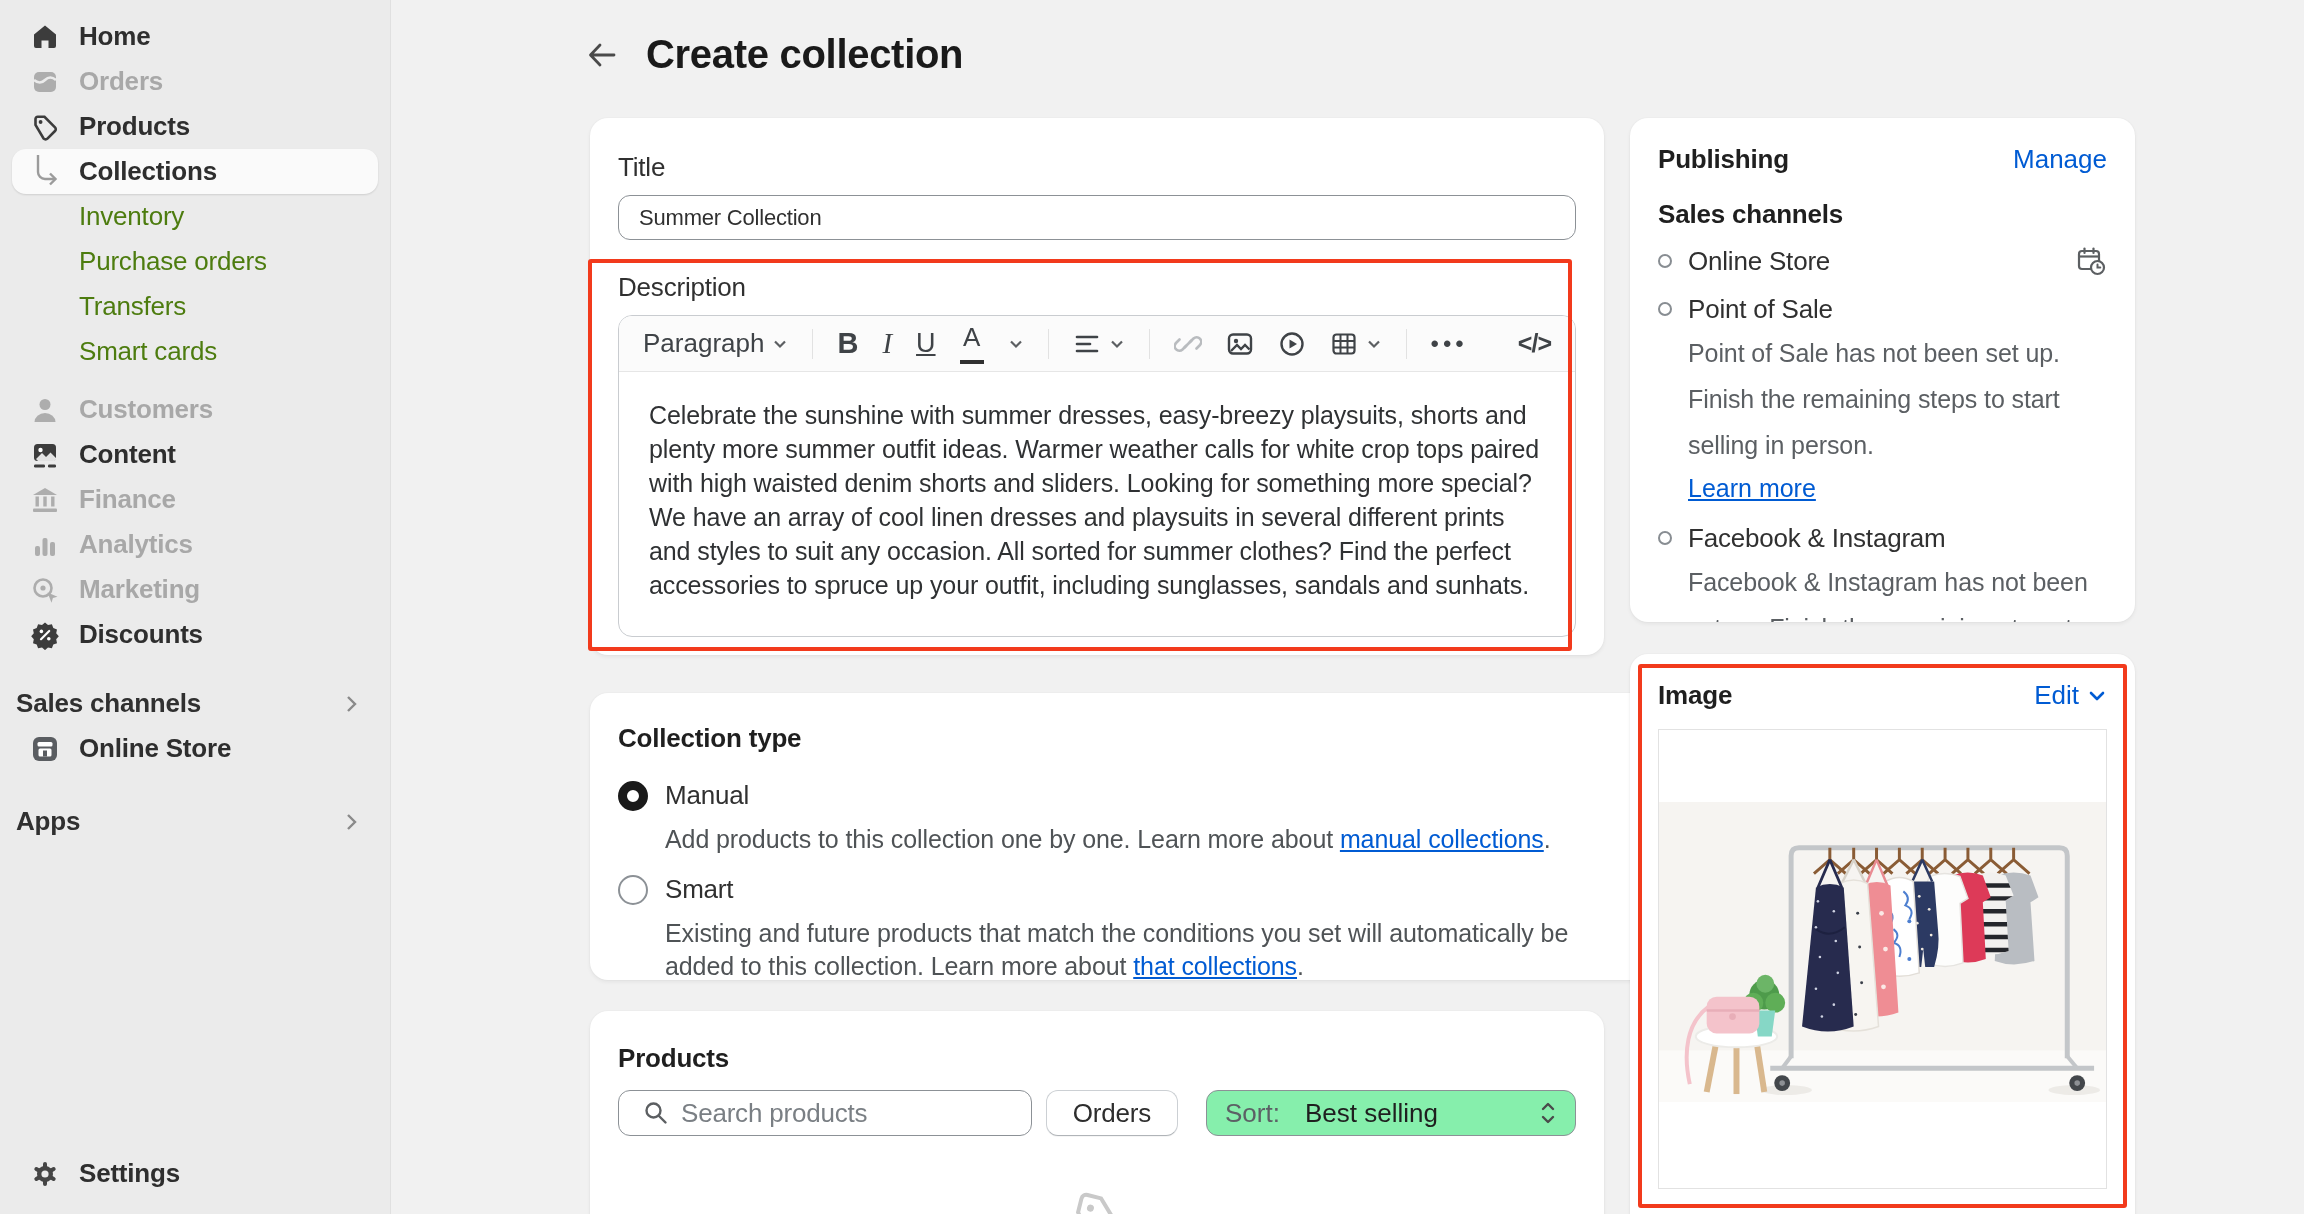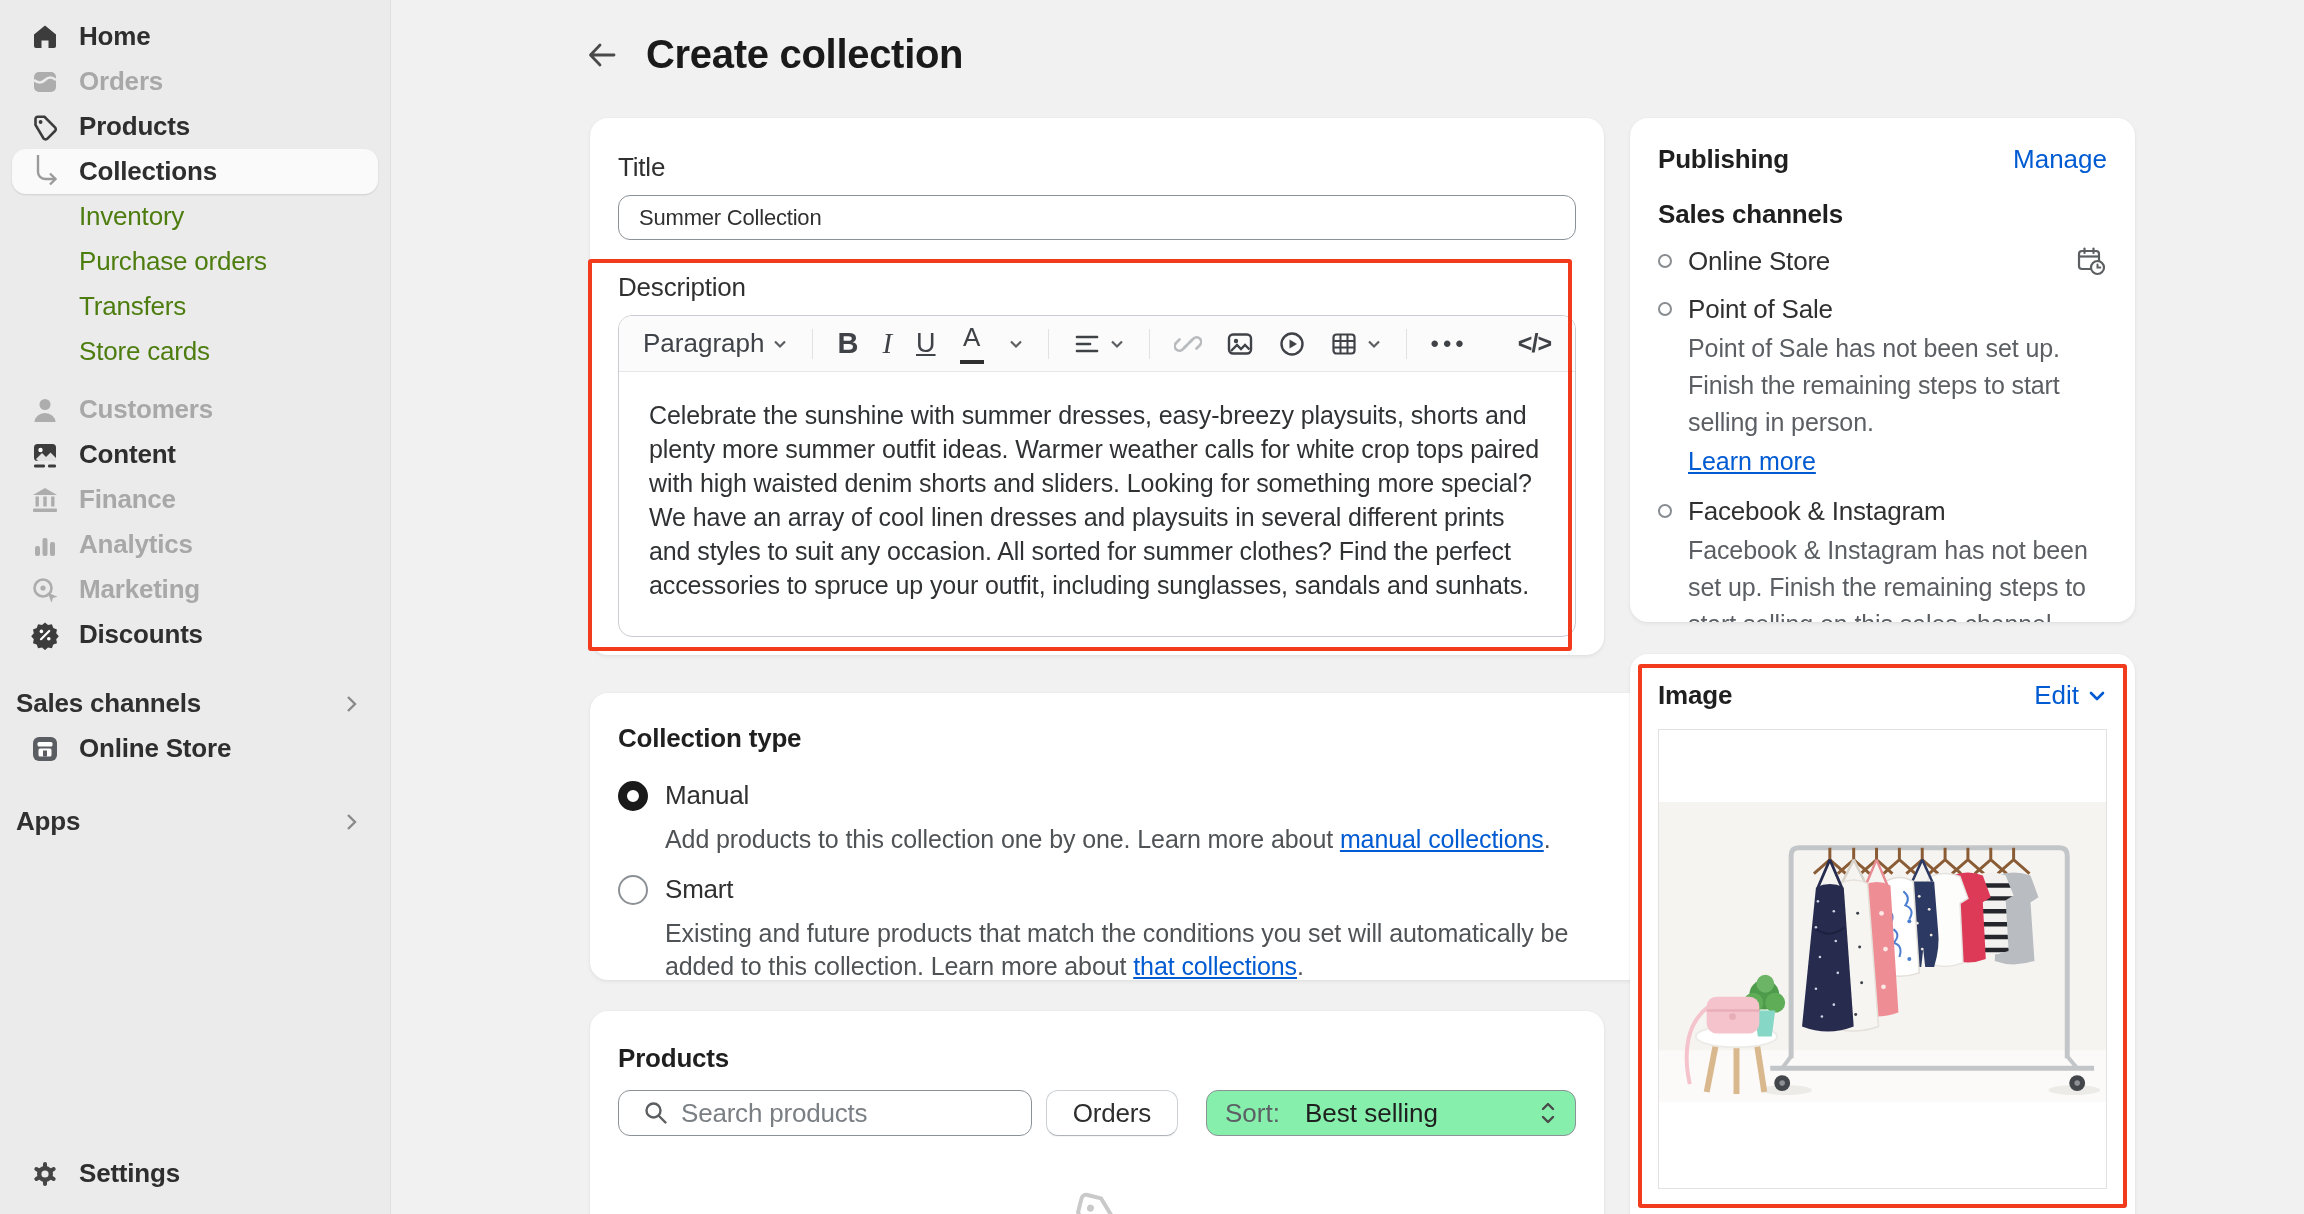--- a/index.html
+++ b/index.html
@@ -121,21 +121,21 @@
   .sort-select .updown { margin-left:auto; }
   .tag-empty { position:absolute; left:50%; top:172px; transform:translateX(-50%); }
 
   
   .pub-head { display:flex; align-items:center; justify-content:space-between; }
   .sub-heading { font-weight:bold; color:#1f1f1f; margin-top:24px; letter-spacing:-0.2px; }
   .channel { display:flex; align-items:center; gap:16px; margin-top:14px; min-height:34px; }
   .bullet { width:14px; height:14px; border:2px solid #888d92; border-radius:50%; flex:none; }
   .chan-name { color:#303030; letter-spacing:-0.2px; }
   .chan-icon { margin-left:auto; }
-  .chan-desc { margin:4px 0 0 30px; color:#5b5f63; font-size:25px; line-height:37px; letter-spacing:-0.1px; }
+  .chan-desc { margin:4px 0 0 30px; color:#5b5f63; font-size:25px; line-height:46px; letter-spacing:-0.1px; }
   .learn-more { display:inline-block; margin:6px 0 4px 30px; font-size:25px; }
 
   
   .img-frame {
     margin-top:18px; border:1px solid #e2e2e2; background:#fff;
     height:460px; padding-top:72px; overflow:hidden;
   }
 
   
   .annot { position:absolute; border:4px solid #f23a1c; pointer-events:none; z-index:9; border-radius:3px; }
@@ -183,21 +183,21 @@
             <path d="M8 0 V17 a7 7 0 0 0 7 7 h10" fill="none" stroke="#9b9b9b" stroke-width="2.4"></path>
             <path d="M20 18.5 l5.5 5.5 -5.5 5.5" fill="none" stroke="#9b9b9b" stroke-width="2.4"></path>
           </svg>
       </span>
       <span class="nlabel">Collections</span>
     </div>
 
     <div class="nav-sub">Inventory</div>
     <div class="nav-sub">Purchase orders</div>
     <div class="nav-sub">Transfers</div>
-    <div class="nav-sub">Store cards</div>
+    <div class="nav-sub">Smart cards</div>
 
     <div class="nav-gap"></div>
 
     <div class="nav-item muted">
       <span class="nicon">
         <svg width="30" height="30" viewBox="0 0 30 30">
             <circle cx="15" cy="9.5" r="5.5" fill="#adadad"></circle>
             <path d="M4.5 27 a10.5 9 0 0 1 21 0 Z" fill="#adadad"></path>
           </svg>
       </span>

